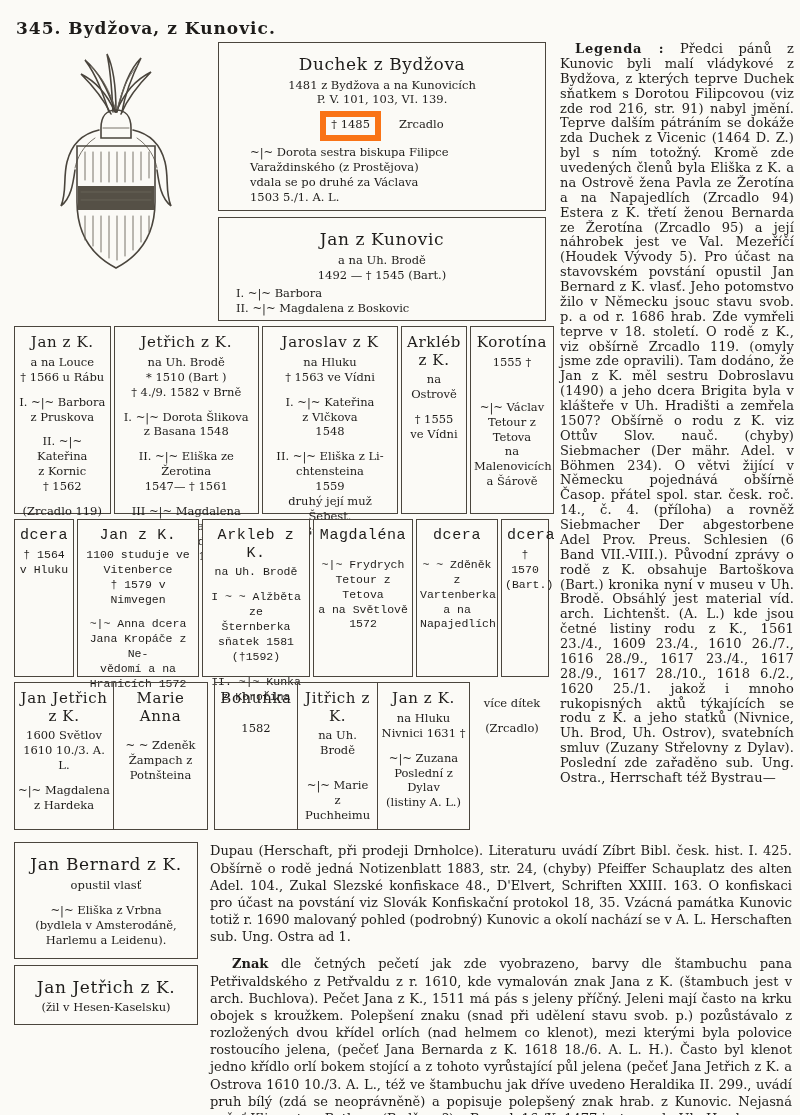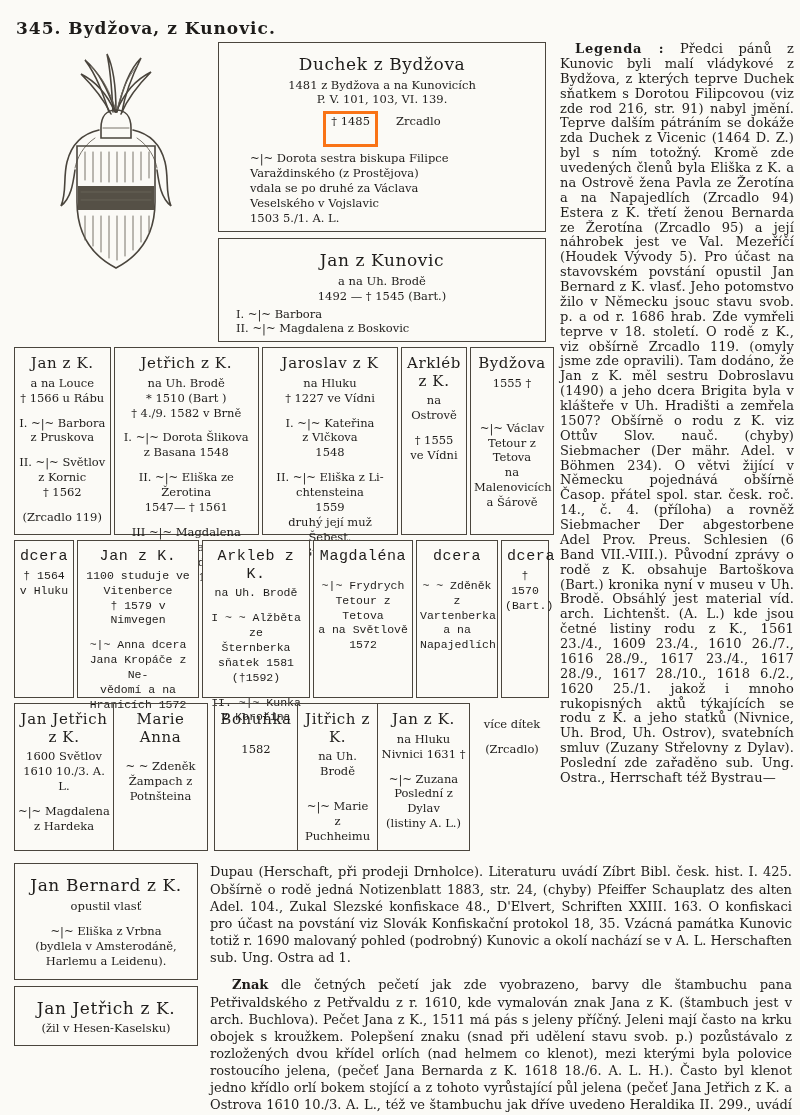--- a/index.html
+++ b/index.html
@@ -30,21 +30,21 @@
     text-align:center;
     padding:4px 3px 5px;
   }
   .bname{font-size:15px;letter-spacing:.6px;margin:3px 2px 3px;line-height:1.15;}
   .bname.big{font-size:17px;margin-top:8px;}
   .bline{font-size:11.5px;line-height:1.3;}
   .bspacer{height:10px;}
   .left .bline{text-align:left;}
   .indented{padding-left:10px;padding-right:4px;}
   .badge-row{font-size:11.5px;margin:4px 0 3px;}
-  .badge{border:3px solid #f97316;padding:0 5px 16px;display:inline-block;margin-right:18px;}
+  .badge{border:6px solid #f97316;padding:0 5px 4px;display:inline-block;margin-right:18px;}
   .genrow{display:flex;margin-bottom:5px;align-items:stretch;}
   .genrow .gbox{margin-right:3px;}
   .genrow .gbox:last-child{margin-right:0;}
   .ggroup{display:flex;border:1px solid #4a453d;box-sizing:border-box;margin-right:6px;}
   .gcell{box-sizing:border-box;text-align:center;padding:4px 3px 5px;}
   .gcell + .gcell{border-left:1px solid #4a453d;}
   .notecell{box-sizing:border-box;text-align:center;padding:14px 2px;}
   
   .legend{
     font-size:13px;line-height:1.145;text-align:justify;
@@ -110,21 +110,20 @@
                 <div class="bline">1481 z Bydžova a na Kunovicích</div>
                 <div class="bline">P. V. 101, 103, VI. 139.</div>
               </div>
             <div class="badge-row">
               <span class="badge">† 1485</span><span>Zrcadlo</span>
             </div>
             <div class="left indented" style="padding-left:28px;margin-top:4px;">
                 <div class="bline">~|~ Dorota sestra biskupa Filipce</div>
                 <div class="bline">Varaždinského (z Prostějova)</div>
                 <div class="bline">vdala se po druhé za Václava</div>
-                <div class="bline">Veselského v Vojslavic</div>
                 <div class="bline">1503 5./1. A. L.</div>
               </div>
           </div>
 
           <div class="gbox">
             <div class="bname big">Jan z Kunovic</div>
             <div>
                 <div class="bline">a na Uh. Brodě</div>
                 <div class="bline">1492 — † 1545 (Bart.)</div>
               </div>
@@ -139,21 +138,21 @@
       <div class="genrow" style="height:188px;">
         <div class="gbox" style="width:102px;">
           <div class="bname">Jan z K.</div>
           <div>
               <div class="bline">a na Louce</div>
               <div class="bline">† 1566 u Rábu</div>
               <div class="bspacer"></div>
               <div class="bline">I. ~|~ Barbora</div>
               <div class="bline">z Pruskova</div>
               <div class="bspacer"></div>
-              <div class="bline">II. ~|~ Světlov</div>
+              <div class="bline">II. ~|~ Kateřina</div>
               <div class="bline">z Kornic</div>
               <div class="bline">† 1562</div>
               <div class="bspacer"></div>
               <div class="bline">(Zrcadlo 119)</div>
             </div>
         </div>
         <div class="gbox" style="width:154px;">
           <div class="bname">Jetřich z K.</div>
           <div>
               <div class="bline">na Uh. Brodě</div>
@@ -168,21 +167,21 @@
               <div class="bspacer"></div>
               <div class="bline">III ~|~ Magdalena sestra</div>
               <div class="bline">Půty z Ludanic</div>
               <div class="bline">1564— † 1571</div>
             </div>
         </div>
         <div class="gbox" style="width:144px;">
           <div class="bname">Jaroslav z K</div>
           <div>
               <div class="bline">na Hluku</div>
-              <div class="bline">† 1227 ve Vídni</div>
+              <div class="bline">† 1563 ve Vídni</div>
               <div class="bspacer"></div>
               <div class="bline">I. ~|~ Kateřina</div>
               <div class="bline">z Vlčkova</div>
               <div class="bline">1548</div>
               <div class="bspacer"></div>
               <div class="bline">II. ~|~ Eliška z Li-</div>
               <div class="bline">chtensteina</div>
               <div class="bline">1559</div>
               <div class="bline">druhý její muž Šebest.</div>
               <div class="bline">z Gutnšteina</div>
@@ -191,21 +190,21 @@
         <div class="gbox" style="width:66px;">
           <div class="bname">Arkléb z K.</div>
           <div>
               <div class="bline">na Ostrově</div>
               <div class="bspacer"></div>
               <div class="bline">† 1555</div>
               <div class="bline">ve Vídni</div>
             </div>
         </div>
         <div class="gbox" style="width:84px;">
-          <div class="bname">Bydžova</div>
+          <div class="bname">Korotína</div>
           <div>
               <div class="bline">1555 †</div>
               <div class="bspacer"></div>
               <div class="bspacer"></div>
               <div class="bspacer"></div>
               <div class="bline">~|~ Václav</div>
               <div class="bline">Tetour z Tetova</div>
               <div class="bline">na Malenovicích</div>
               <div class="bline">a Šárově</div>
             </div>

